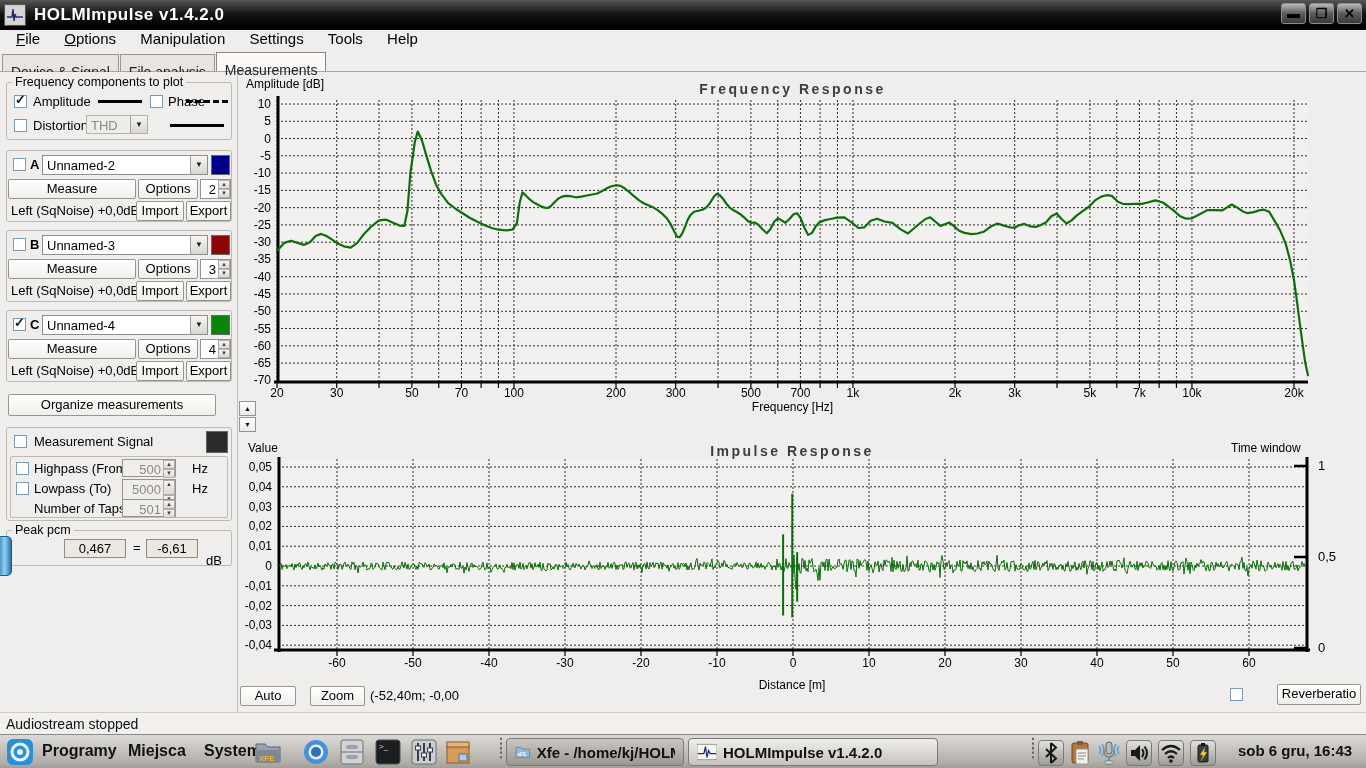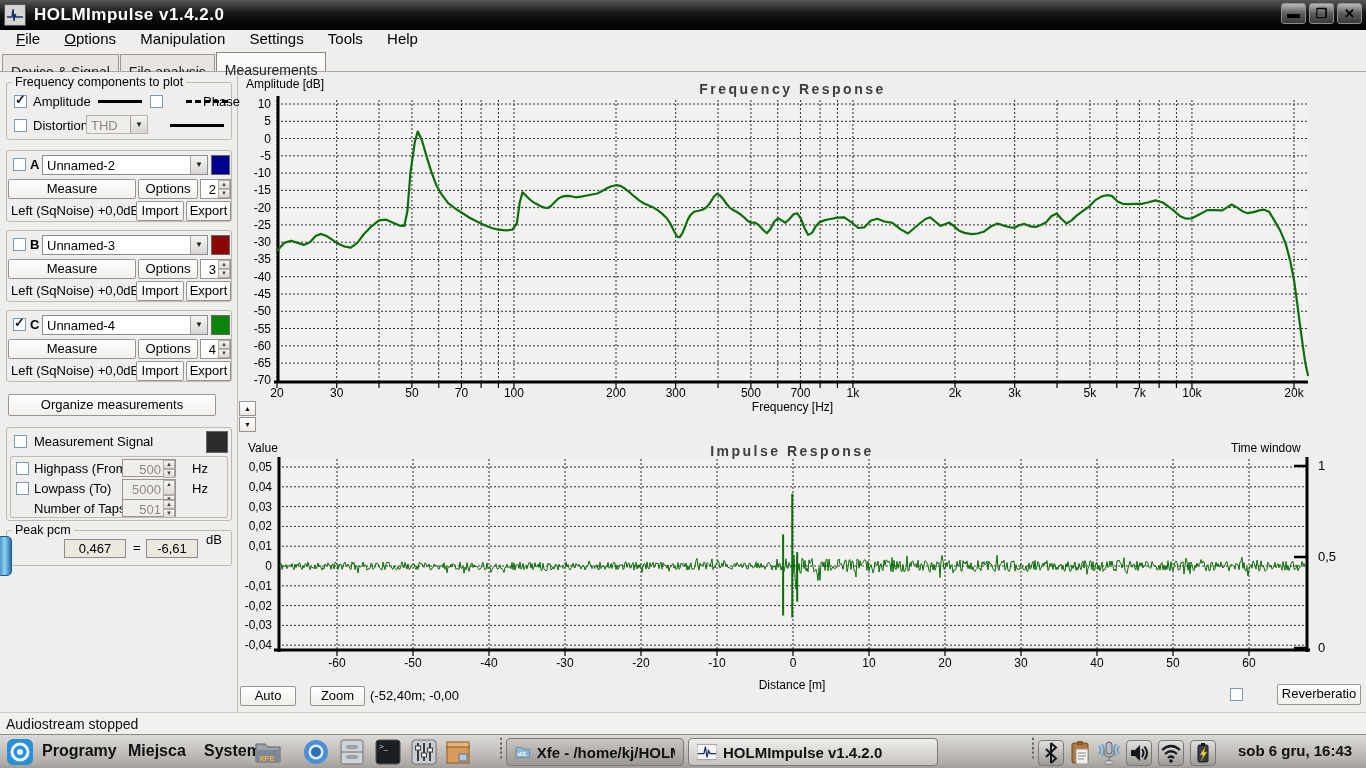--- a/index.html
+++ b/index.html
@@ -114,21 +114,21 @@
   <div class="leftpanel">
 
     <div class="grp" style="left:6px;top:10px;width:226px;height:58px;"></div>
     <span class="grp-label" style="left:12px;top:3px;">Frequency components to plot</span>
     <span class="cb on" style="left:14px;top:23px;">
         <span class="mark">✓</span>
       </span>
     <span class="lbl" style="left:33px;top:22px;">Amplitude</span>
     <span class="line-solid" style="left:98px;top:28px;width:44px;"></span>
     <span class="cb" style="left:150px;top:23px;"></span>
-    <span class="lbl" style="left:168px;top:22px;margin-left:35px;">Phase</span>
+    <span class="lbl" style="left:168px;top:22px;">Phase</span>
     <span class="line-dashed" style="left:186px;top:28px;width:42px;"></span>
     <span class="cb" style="left:14px;top:47px;"></span>
     <span class="lbl" style="left:33px;top:46px;">Distortion</span>
     <span class="combo disabled" style="left:86px;top:43px;width:62px;height:19px;">
       <span class="combo-text">THD</span>
       <span class="combo-btn">▼</span>
     </span>
     <span class="line-solid" style="left:170px;top:52px;width:54px;"></span>
 
     <div class="grp" style="left:6px;top:78px;width:226px;height:72px;"></div>
@@ -230,21 +230,21 @@
           <span>▲</span>
           <span>▼</span>
         </span>
     </span>
 
     <div class="grp" style="left:6px;top:458px;width:226px;height:36px;"></div>
     <span class="grp-label" style="left:12px;top:451px;">Peak pcm</span>
     <span class="peak-field" style="left:64px;top:467px;width:62px;height:19px;">0,467</span>
     <span class="lbl" style="left:133px;top:468px;">=</span>
     <span class="peak-field" style="left:146px;top:467px;width:52px;height:19px;">-6,61</span>
-    <span class="lbl" style="left:206px;top:460px;text-align:center;">dB</span>
+    <span class="lbl" style="left:206px;top:481px;text-align:center;">dB</span>
 
     <span class="blue-frag"></span>
   </div>
 
   <svg id="charts" xmlns="http://www.w3.org/2000/svg">
       <rect x="277" y="100" width="1031" height="281" fill="#f2f1ef"></rect>
       <line x1="277" y1="100" x2="277" y2="381" stroke="#2b2b2b" stroke-width="1" stroke-dasharray="2,2"></line>
       <line x1="336.6949368198759" y1="100" x2="336.6949368198759" y2="381" stroke="#2b2b2b" stroke-width="1" stroke-dasharray="2,2"></line>
       <line x1="379.0491685300896" y1="100" x2="379.0491685300896" y2="381" stroke="#2b2b2b" stroke-width="1" stroke-dasharray="2,2"></line>
       <line x1="411.90166293982077" y1="100" x2="411.90166293982077" y2="381" stroke="#2b2b2b" stroke-width="1" stroke-dasharray="2,2"></line>

